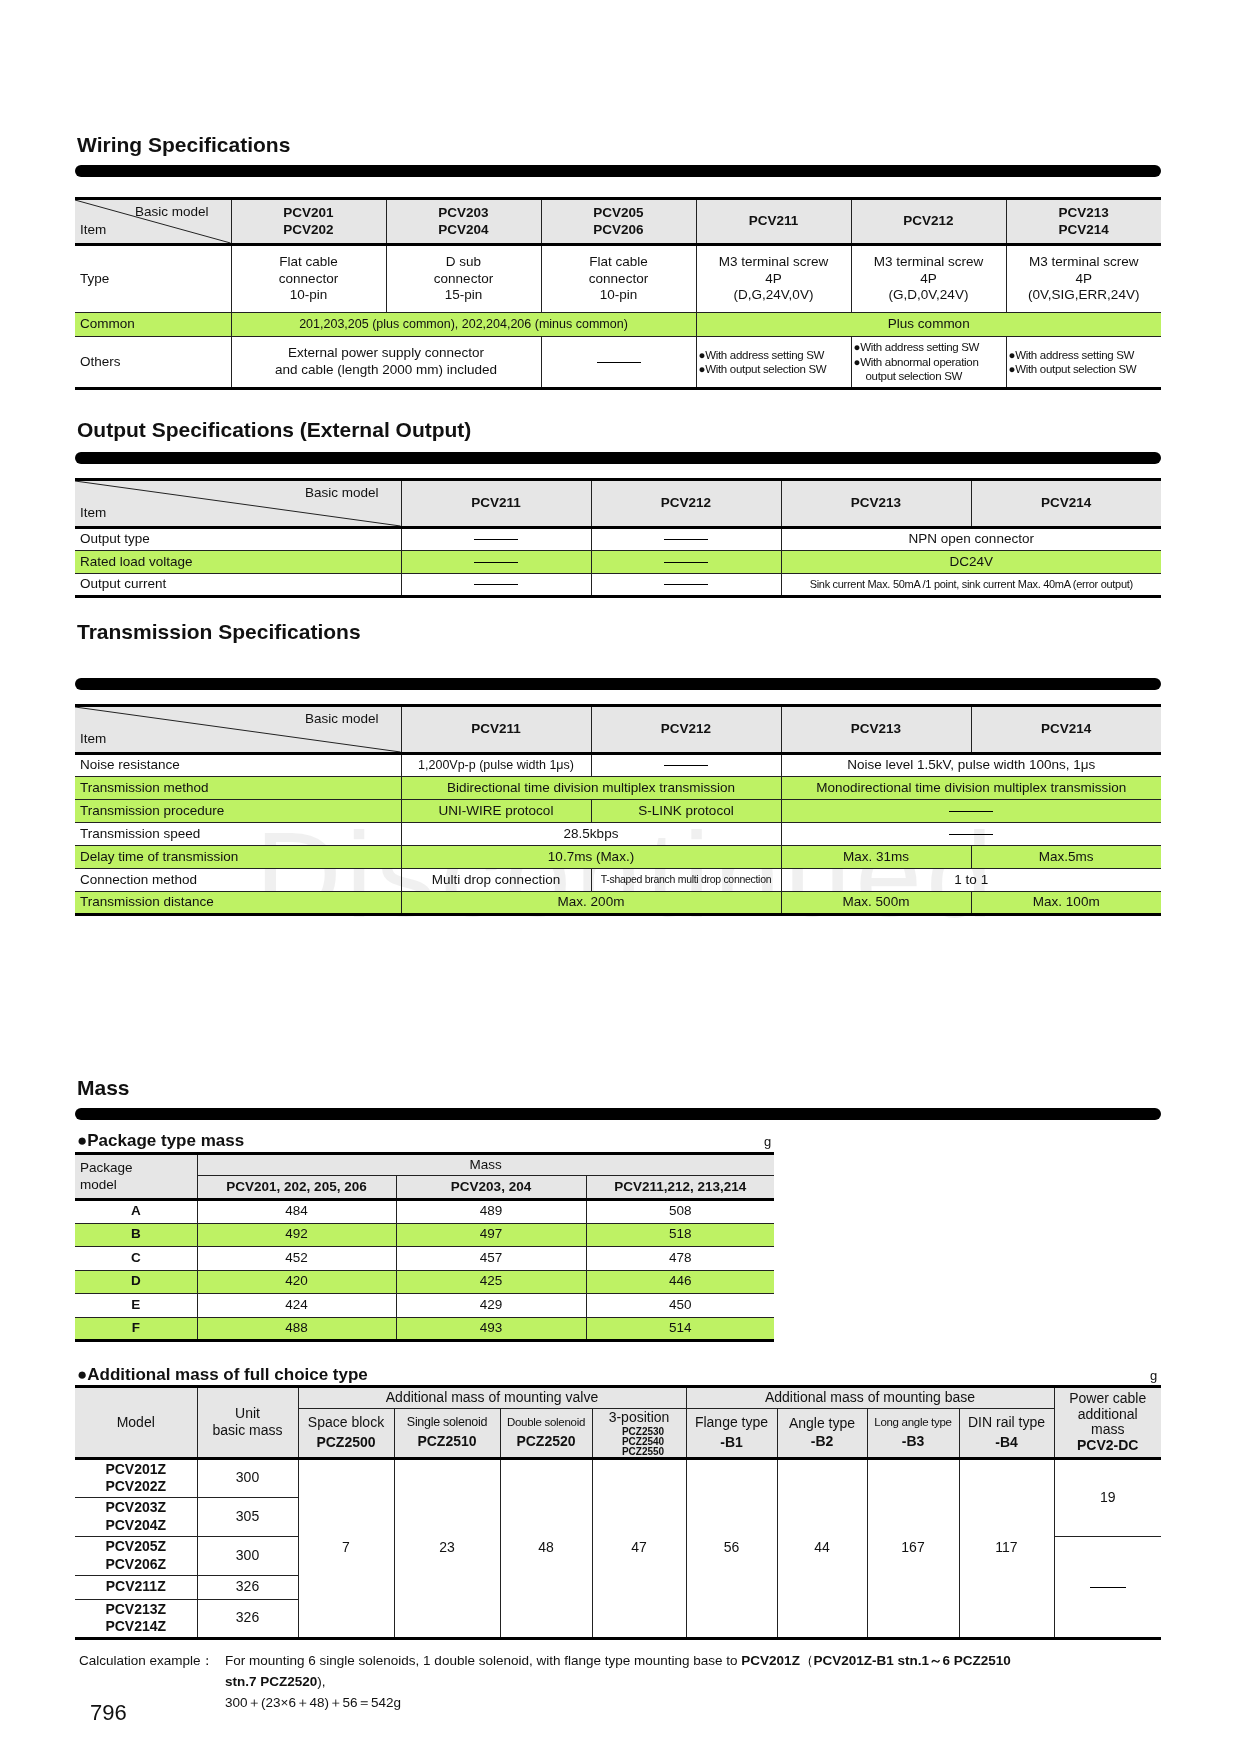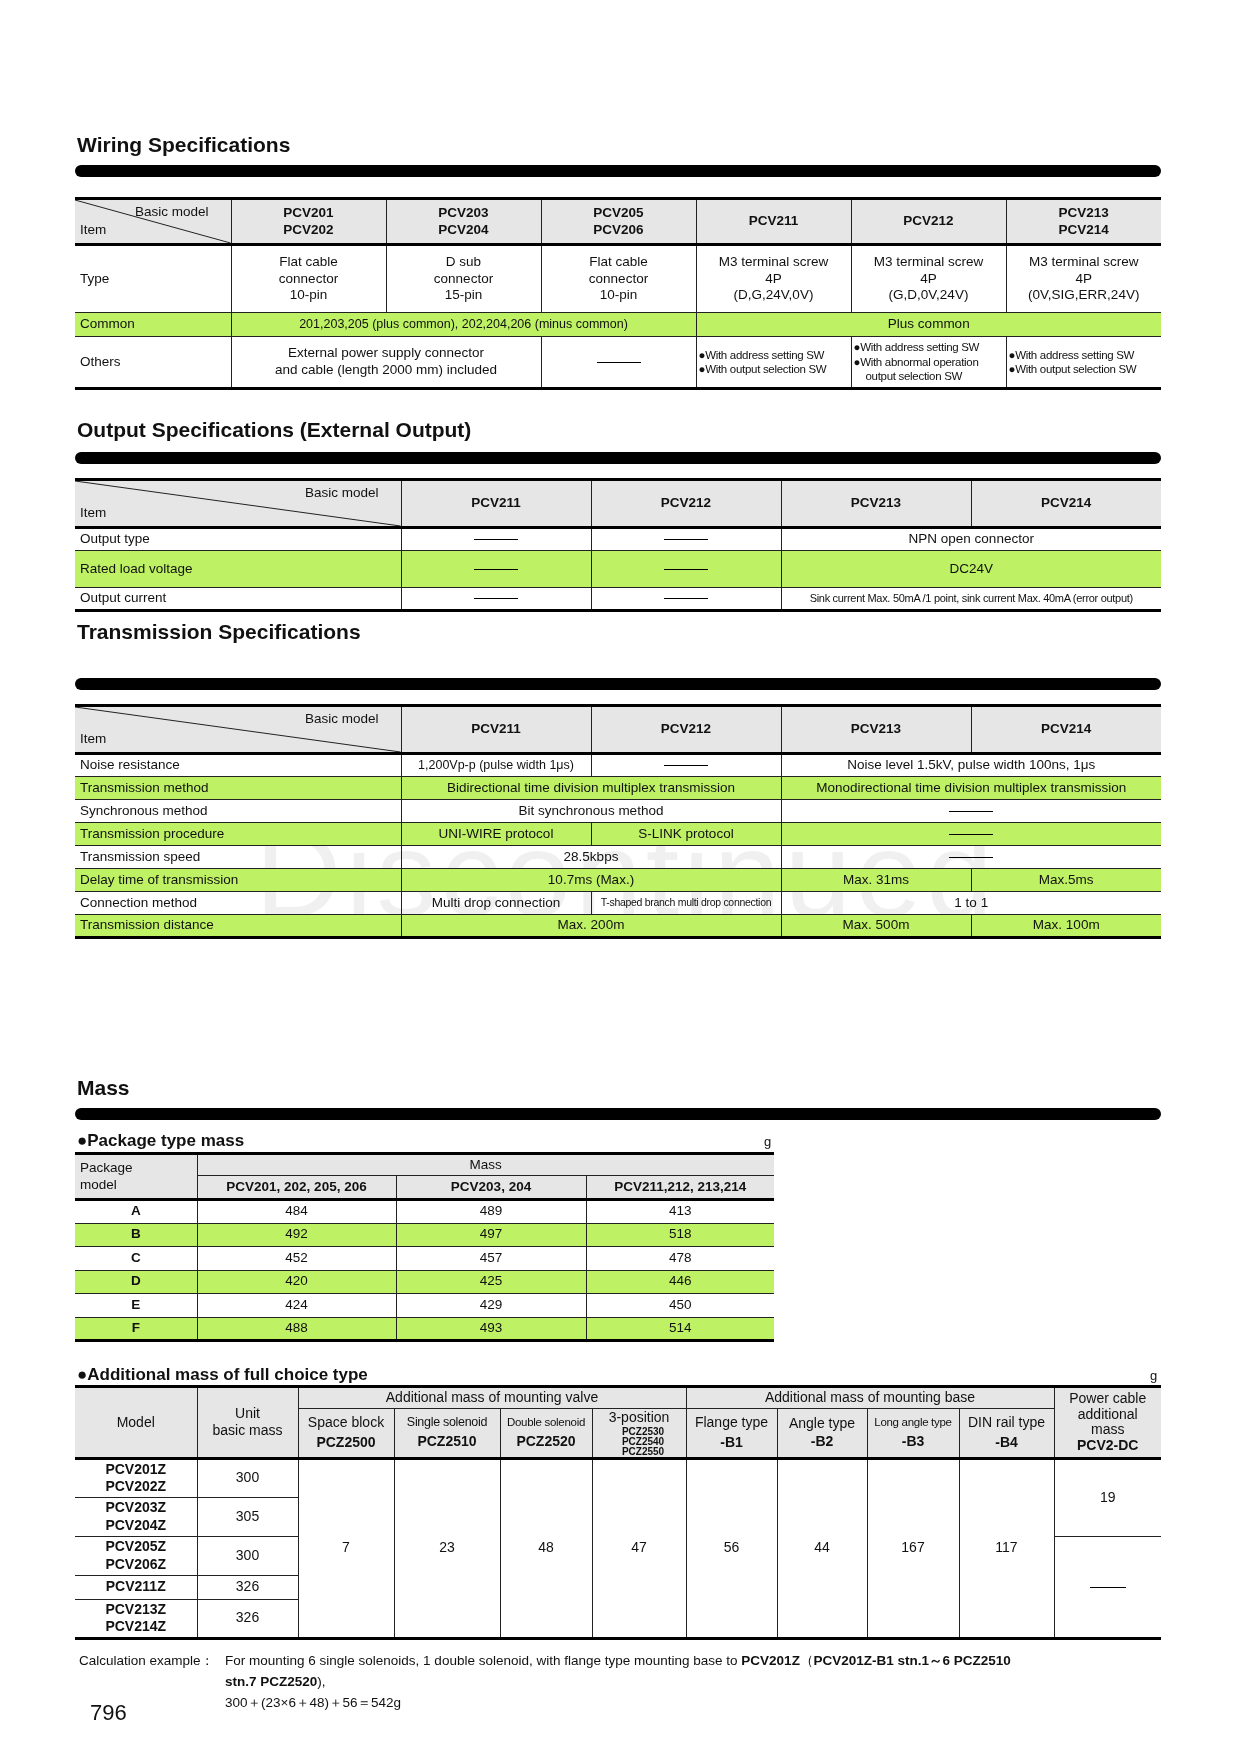--- a/index.html
+++ b/index.html
@@ -166,21 +166,21 @@
     <td class="hdr b thick-bot">PCV212</td>
     <td class="hdr b thick-bot">PCV213</td>
     <td class="hdr b thick-bot" style="border-right:none;">PCV214</td>
   </tr>
   <tr style="height:23px;">
     <td class="left" style="border-left:none;">Output type</td>
     <td><span class="dash"></span></td>
     <td><span class="dash"></span></td>
     <td colspan="2" style="border-right:none;">NPN open connector</td>
   </tr>
-  <tr class="shade" style="height:37px;">
+  <tr class="shade" style="height:23px;">
     <td class="left" style="border-left:none;">Rated load voltage</td>
     <td><span class="dash"></span></td>
     <td><span class="dash"></span></td>
     <td colspan="2" style="border-right:none;">DC24V</td>
   </tr>
   <tr class="thick-bot" style="height:23px;">
     <td class="left" style="border-left:none;">Output current</td>
     <td><span class="dash"></span></td>
     <td><span class="dash"></span></td>
     <td colspan="2" class="narrow" style="font-size:11px; border-right:none;">Sink current Max. 50mA /1 point, sink current Max. 40mA (error output)</td>
@@ -217,25 +217,20 @@
     <td class="left" style="border-left:none;">Noise resistance</td>
     <td style="font-size:12.5px;">1,200Vp-p (pulse width 1μs)</td>
     <td><span class="dash"></span></td>
     <td colspan="2" style="border-right:none;">Noise level 1.5kV, pulse width 100ns, 1μs</td>
   </tr>
   <tr class="shade" style="height:23px;">
     <td class="left" style="border-left:none;">Transmission method</td>
     <td colspan="2">Bidirectional time division multiplex transmission</td>
     <td colspan="2" style="border-right:none;">Monodirectional time division multiplex transmission</td>
   </tr>
-  <tr style="height:23px;">
-    <td class="left" style="border-left:none;">Synchronous method</td>
-    <td colspan="2">Bit synchronous method</td>
-    <td colspan="2" style="border-right:none;"><span class="dash"></span></td>
-  </tr>
   <tr class="shade" style="height:23px;">
     <td class="left" style="border-left:none;">Transmission procedure</td>
     <td>UNI-WIRE protocol</td>
     <td>S-LINK protocol</td>
     <td colspan="2" style="border-right:none;"><span class="dash"></span></td>
   </tr>
   <tr style="height:23px;">
     <td class="left" style="border-left:none;">Transmission speed</td>
     <td colspan="2">28.5kbps</td>
     <td colspan="2" style="border-right:none;"><span class="dash"></span></td>
@@ -284,21 +279,21 @@
   </tr>
   <tr class="hdr thick-bot" style="height:24px;">
     <td class="b">PCV201, 202, 205, 206</td>
     <td class="b">PCV203, 204</td>
     <td class="b" style="border-right:none;">PCV211,212, 213,214</td>
   </tr>
   <tr style="height:23.5px;">
     <td class="b" style="border-left:none;">A</td>
         <td>484</td>
         <td>489</td>
-        <td style="border-right:none;">413</td>
+        <td style="border-right:none;">508</td>
   </tr>
   <tr class="shade" style="height:23.5px;">
     <td class="b" style="border-left:none;">B</td>
         <td>492</td>
         <td>497</td>
         <td style="border-right:none;">518</td>
   </tr>
   <tr style="height:23.5px;">
     <td class="b" style="border-left:none;">C</td>
         <td>452</td>

